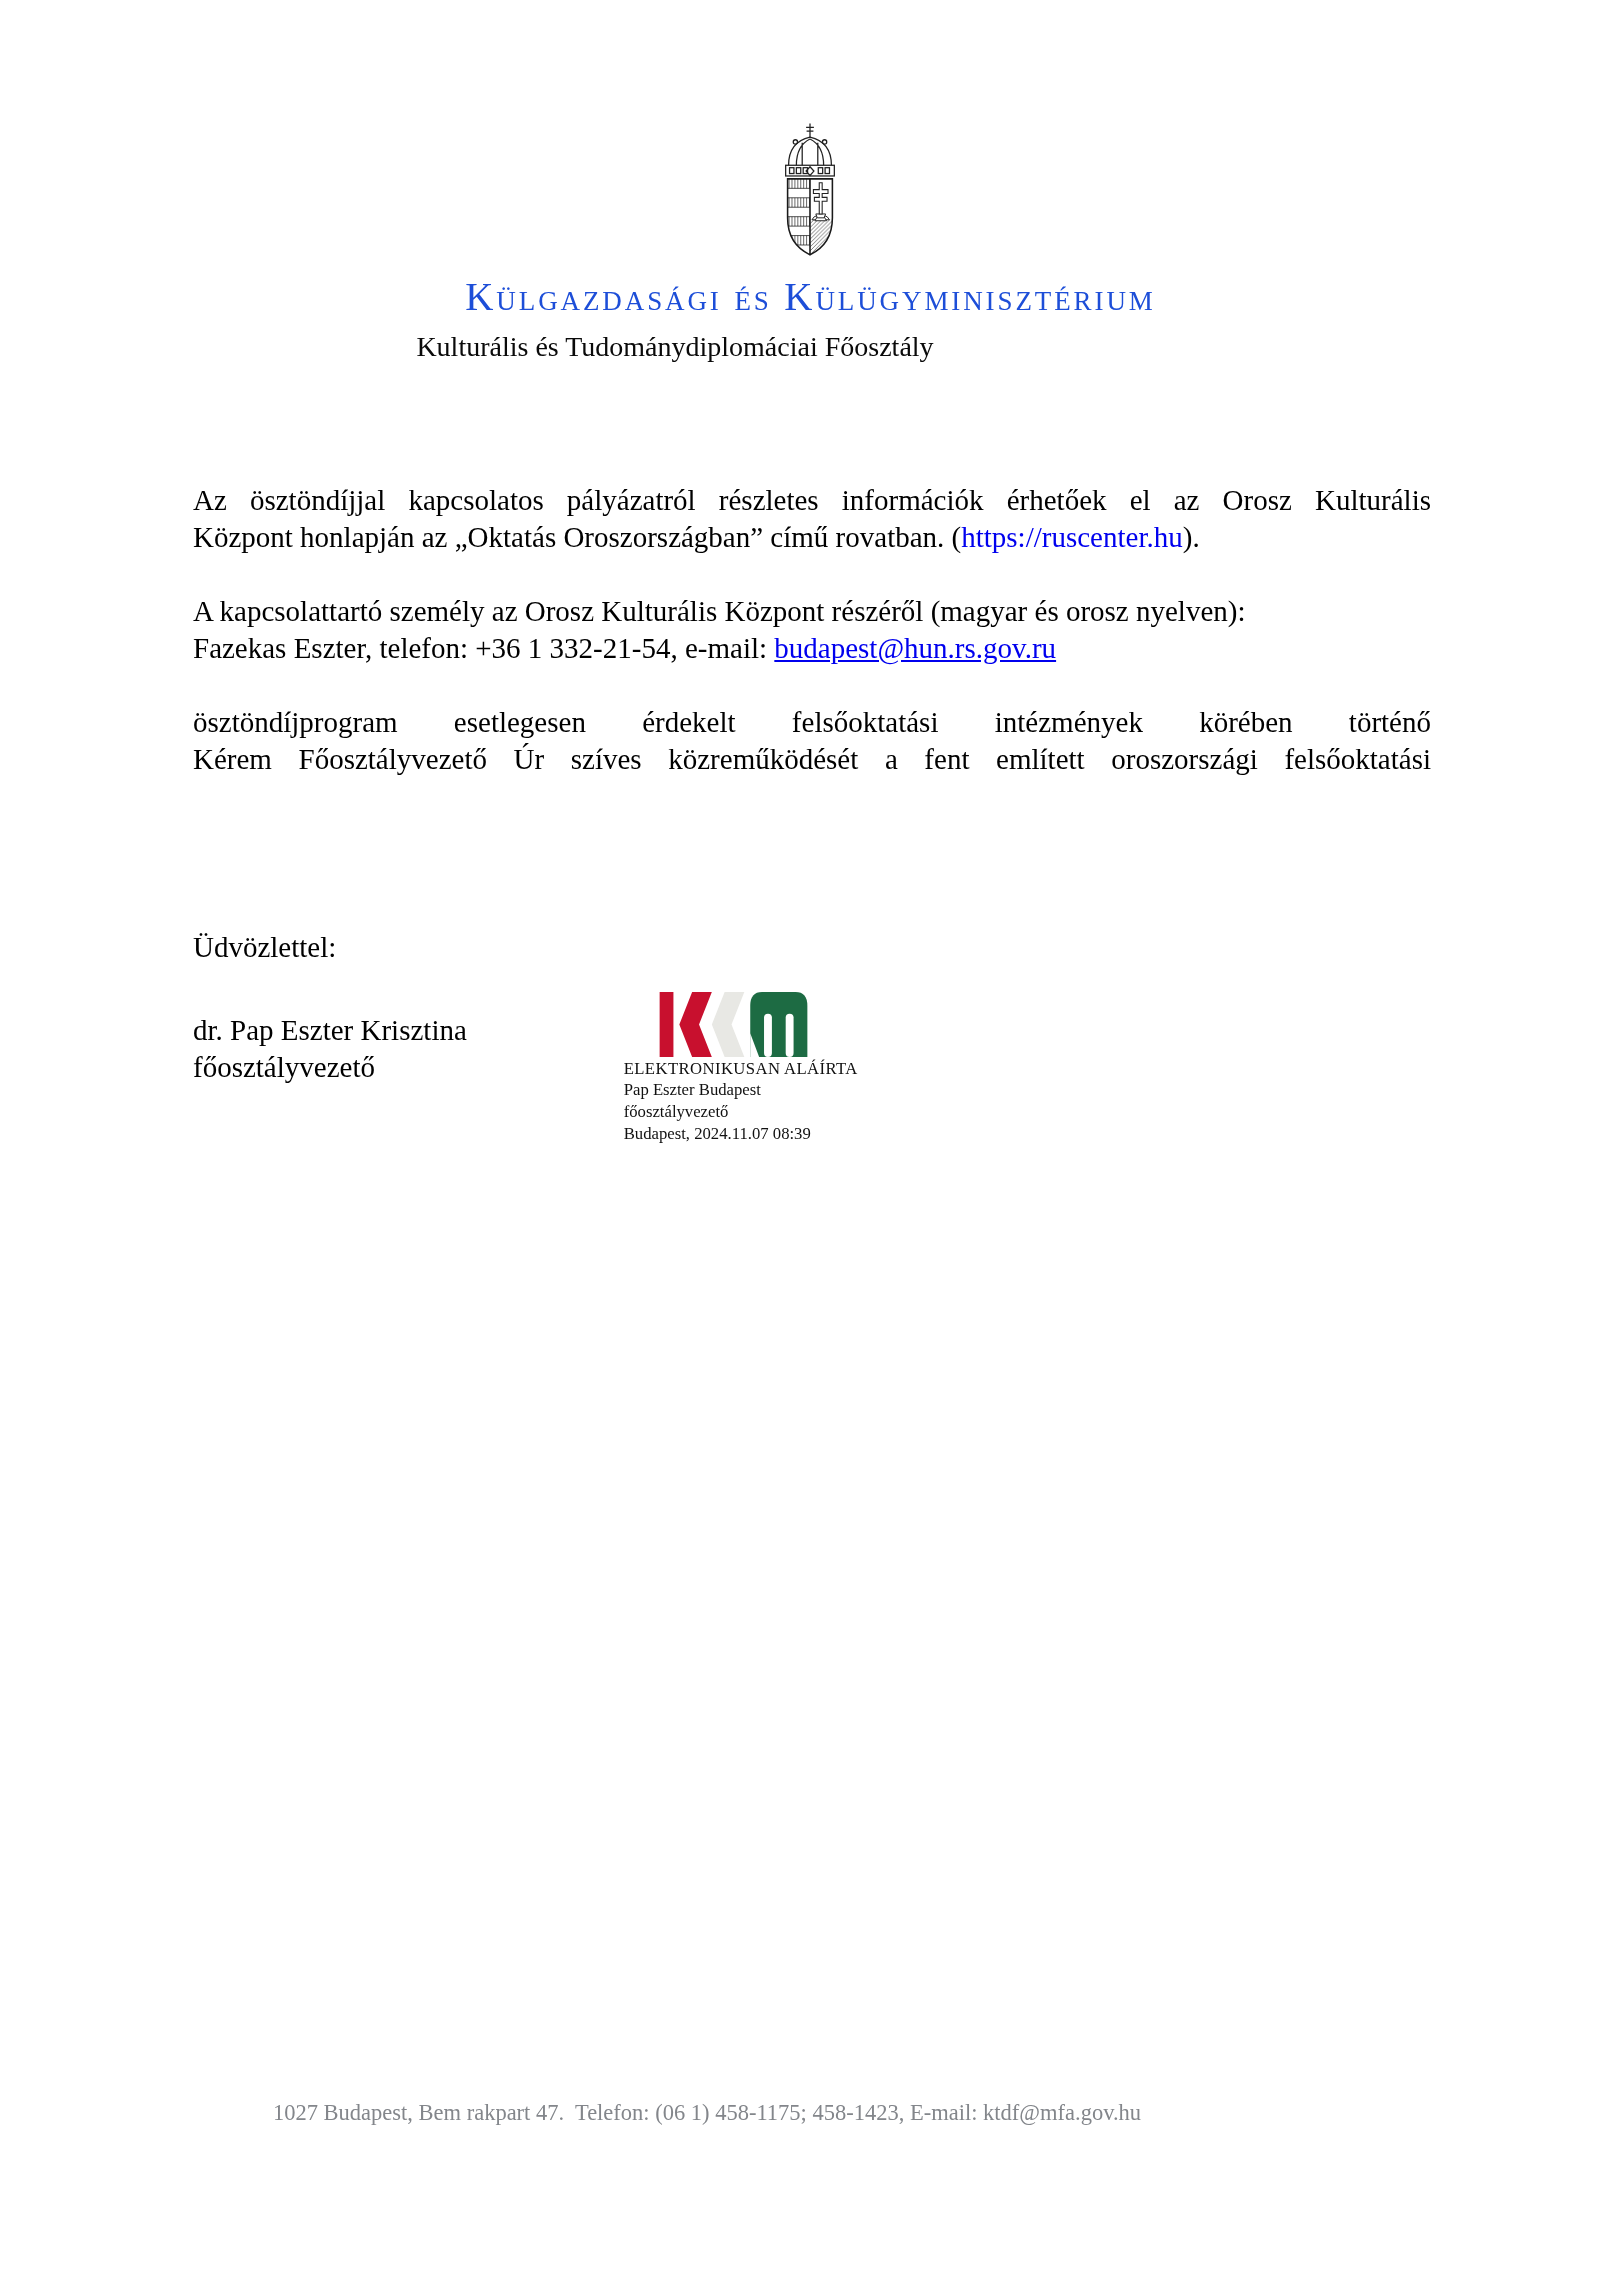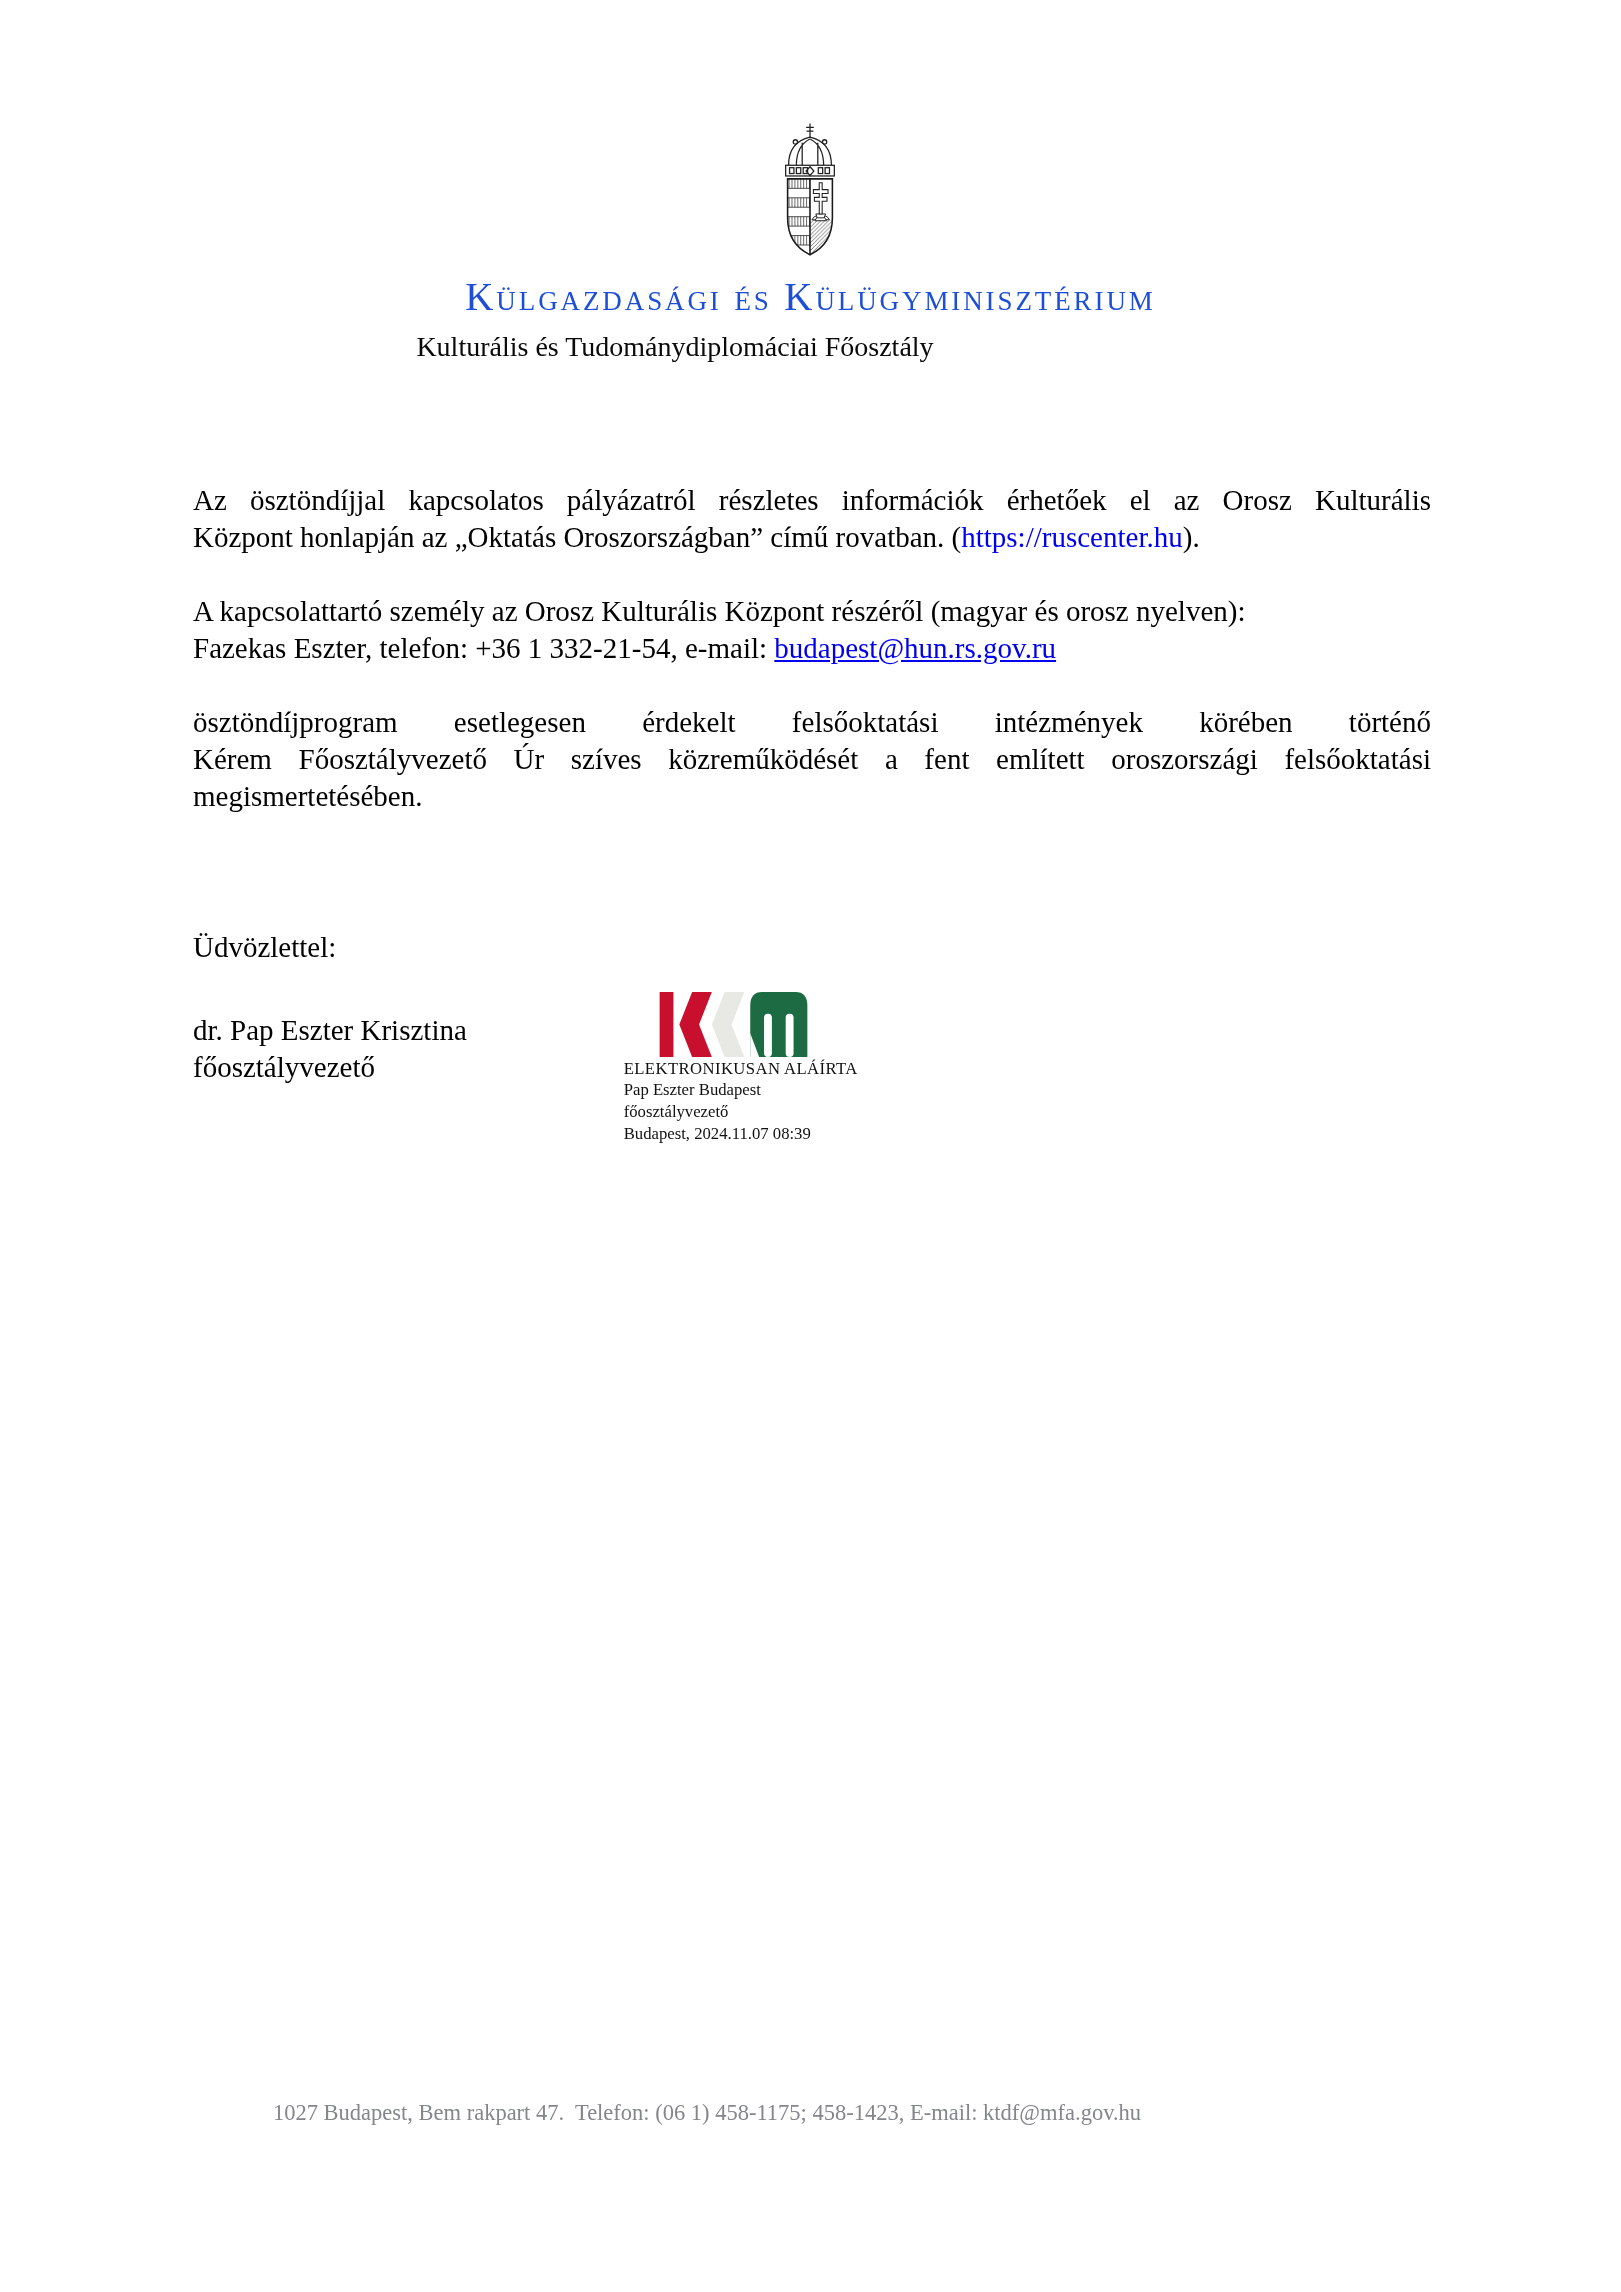--- a/index.html
+++ b/index.html
@@ -118,21 +118,20 @@
     </div>
 
     <div class="para">
       <span class="bline">A kapcsolattartó személy az Orosz Kulturális Központ részéről (magyar és orosz nyelven):</span>
       <span class="bline"><span>Fazekas Eszter, telefon: +36 1 332-21-54, e-mail: </span><a class="doc-link u">budapest@hun.rs.gov.ru</a></span>
     </div>
 
     <div class="para">
       <span class="jline">ösztöndíjprogram esetlegesen érdekelt felsőoktatási intézmények körében történő</span>
       <span class="jline">Kérem Főosztályvezető Úr szíves közreműködését a fent említett oroszországi felsőoktatási</span>
-      <span class="bline">megismertetésében.</span>
     </div>
   </div>
 
   <div class="salutation">Üdvözlettel:</div>
 
   <div class="signer">
     <span class="bline">dr. Pap Eszter Krisztina</span>
     <span class="bline">főosztályvezető</span>
   </div>
 

